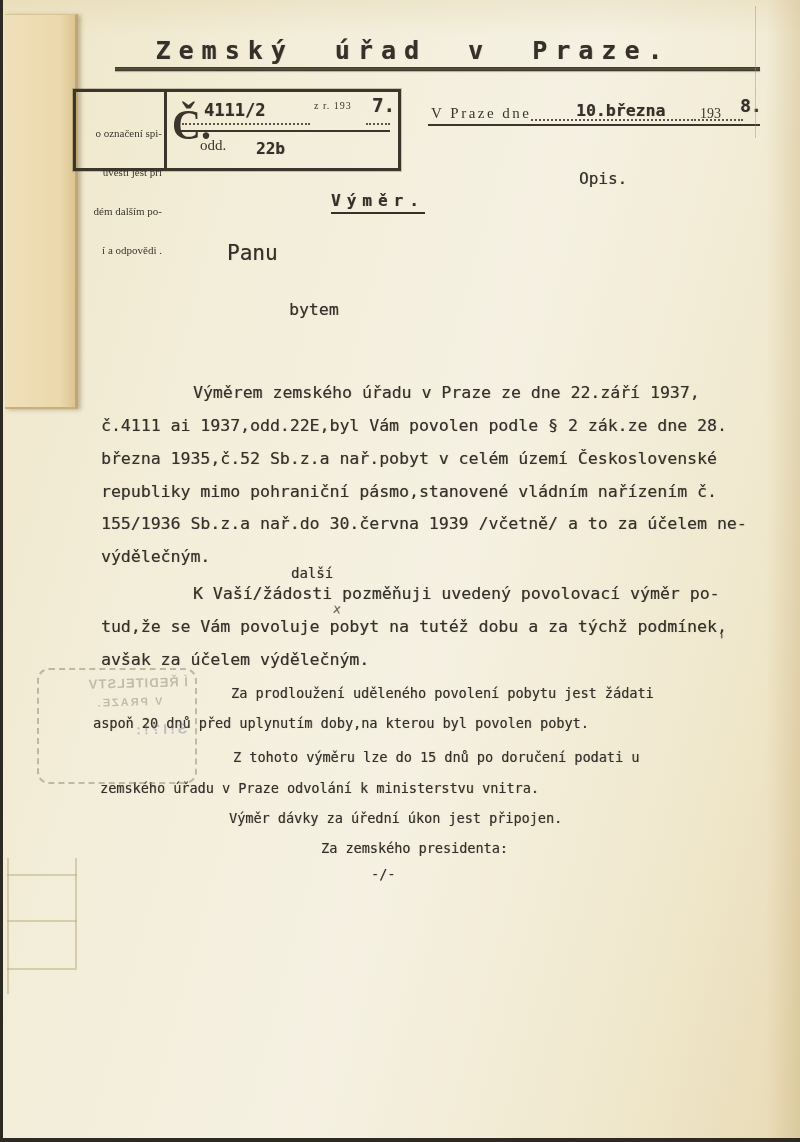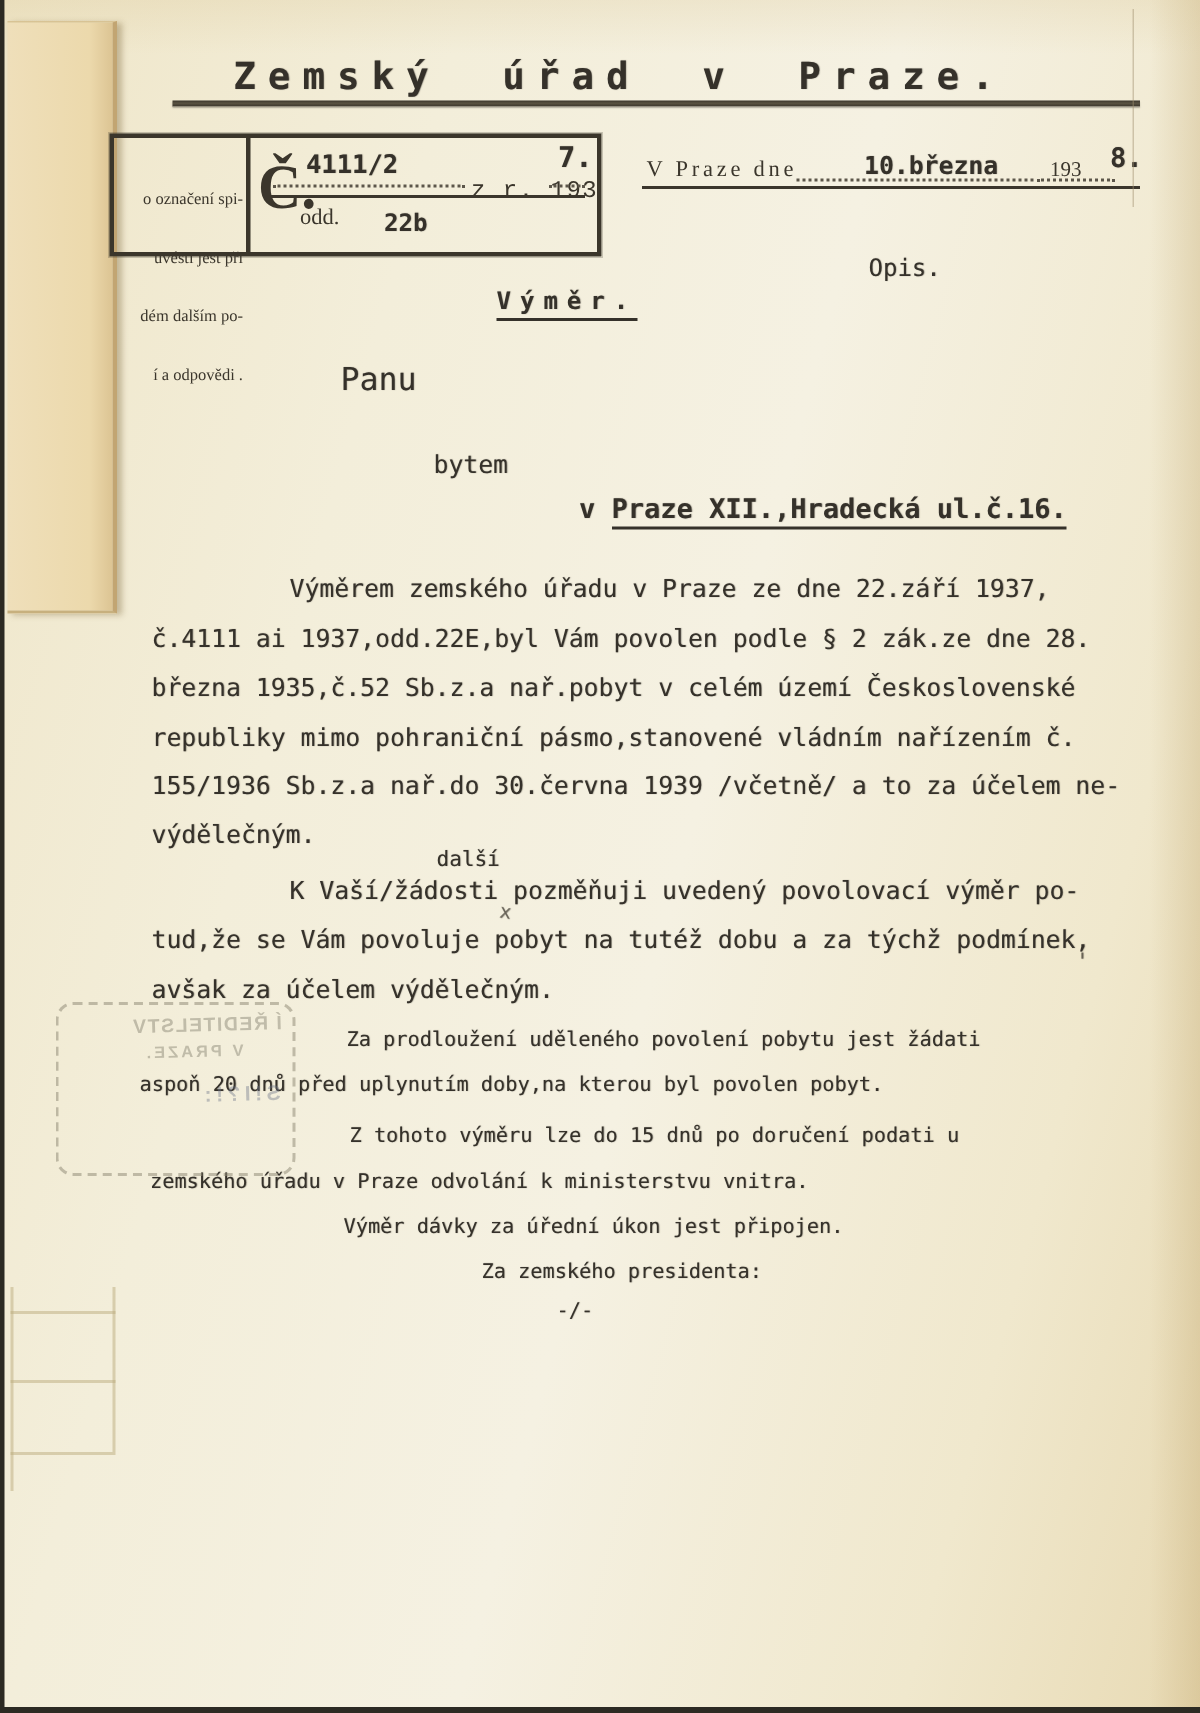--- a/index.html
+++ b/index.html
@@ -38,21 +38,21 @@
   .filebox{
     left:70px;top:89px;width:322px;height:76px;
     border:3px solid #3b362b;box-shadow:0 0 0 1px rgba(59,54,43,.25);
   }
   .fb-note{left:2px;top:9px;width:84px;font-size:11px;line-height:13px;text-align:right;}
   .fb-div{left:88px;top:0;bottom:0;width:3px;background:#3b362b;}
   .fb-c{left:96px;top:2px;font-size:40px;line-height:62px;font-weight:bold;transform:scaleY(1.05);}
   .dotted{border-bottom:2px dotted #5c564a;height:0;}
   .solid-ul{height:2px;background:#3b362c;}
   .fb-num{left:128px;top:8px;font-size:17px;font-weight:bold;}
-  .fb-yl{left:238px;top:26px;font-size:16px;letter-spacing:1px;font-family:Liberation Mono, monospace;}
+  .fb-yl{left:238px;top:8px;font-size:10px;letter-spacing:1px;}
   .fb-yv{left:296px;top:2px;font-size:19px;font-weight:bold;}
   .fb-oddl{left:124px;top:45px;font-size:15px;}
   .fb-oddv{left:180px;top:47px;font-size:16px;font-weight:bold;}
   .date-place{left:428px;top:105px;font-size:15px;letter-spacing:2.5px;}
   .date-val{left:545px;top:101px;font-size:16.5px;font-weight:bold;margin-left:28px;}
   .date-193{left:697px;top:106px;font-size:14px;}
   .date-8{left:737px;top:95px;font-size:18px;font-weight:bold;}
   .opis{left:576px;top:169px;font-size:16px;}
   .vymer{left:328px;top:191px;font-size:16px;font-weight:bold;letter-spacing:6px;
          border-bottom:2.5px solid #35312a;padding-bottom:2px;}
@@ -116,21 +116,20 @@
   <div class="abs printed date-193">193</div>
   <div class="abs dotted" style="left:688px;top:119px;width:52px;"></div>
   <div class="abs typed date-8">8.</div>
   <div class="abs solid-ul" style="left:425px;top:124px;width:332px;"></div>
 
   <div class="abs typed opis">Opis.</div>
   <div class="abs typed vymer">Výměr.</div>
 
   <div class="abs typed panu">Panu</div>
   <div class="abs typed bytem">bytem</div>
-  <div class="abs typed addr"><span>v </span><u>Praze XII.,Hradecká ul.č.16.</u></div>
 
   <div id="body-lines">
       <div class="tl a" style="left: 190px; top: 383px;">Výměrem zemského úřadu v Praze ze dne 22.září 1937,</div>
       <div class="tl a" style="left: 98px; top: 416px;">č.4111 ai 1937,odd.22E,byl Vám povolen podle § 2 zák.ze dne 28.</div>
       <div class="tl a" style="left: 98px; top: 449px;">března 1935,č.52 Sb.z.a nař.pobyt v celém území Československé</div>
       <div class="tl a" style="left: 98px; top: 482px;">republiky mimo pohraniční pásmo,stanovené vládním nařízením č.</div>
       <div class="tl a" style="left: 98px; top: 514px;">155/1936 Sb.z.a nař.do 30.června 1939 /včetně/ a to za účelem ne-</div>
       <div class="tl a" style="left: 98px; top: 547px;">výdělečným.</div>
       <div class="tl ins" style="left: 288px; top: 565px;">další</div>
       <div class="tl a" style="left: 190px; top: 584px;">K Vaší/žádosti pozměňuji uvedený povolovací výměr po-</div>

